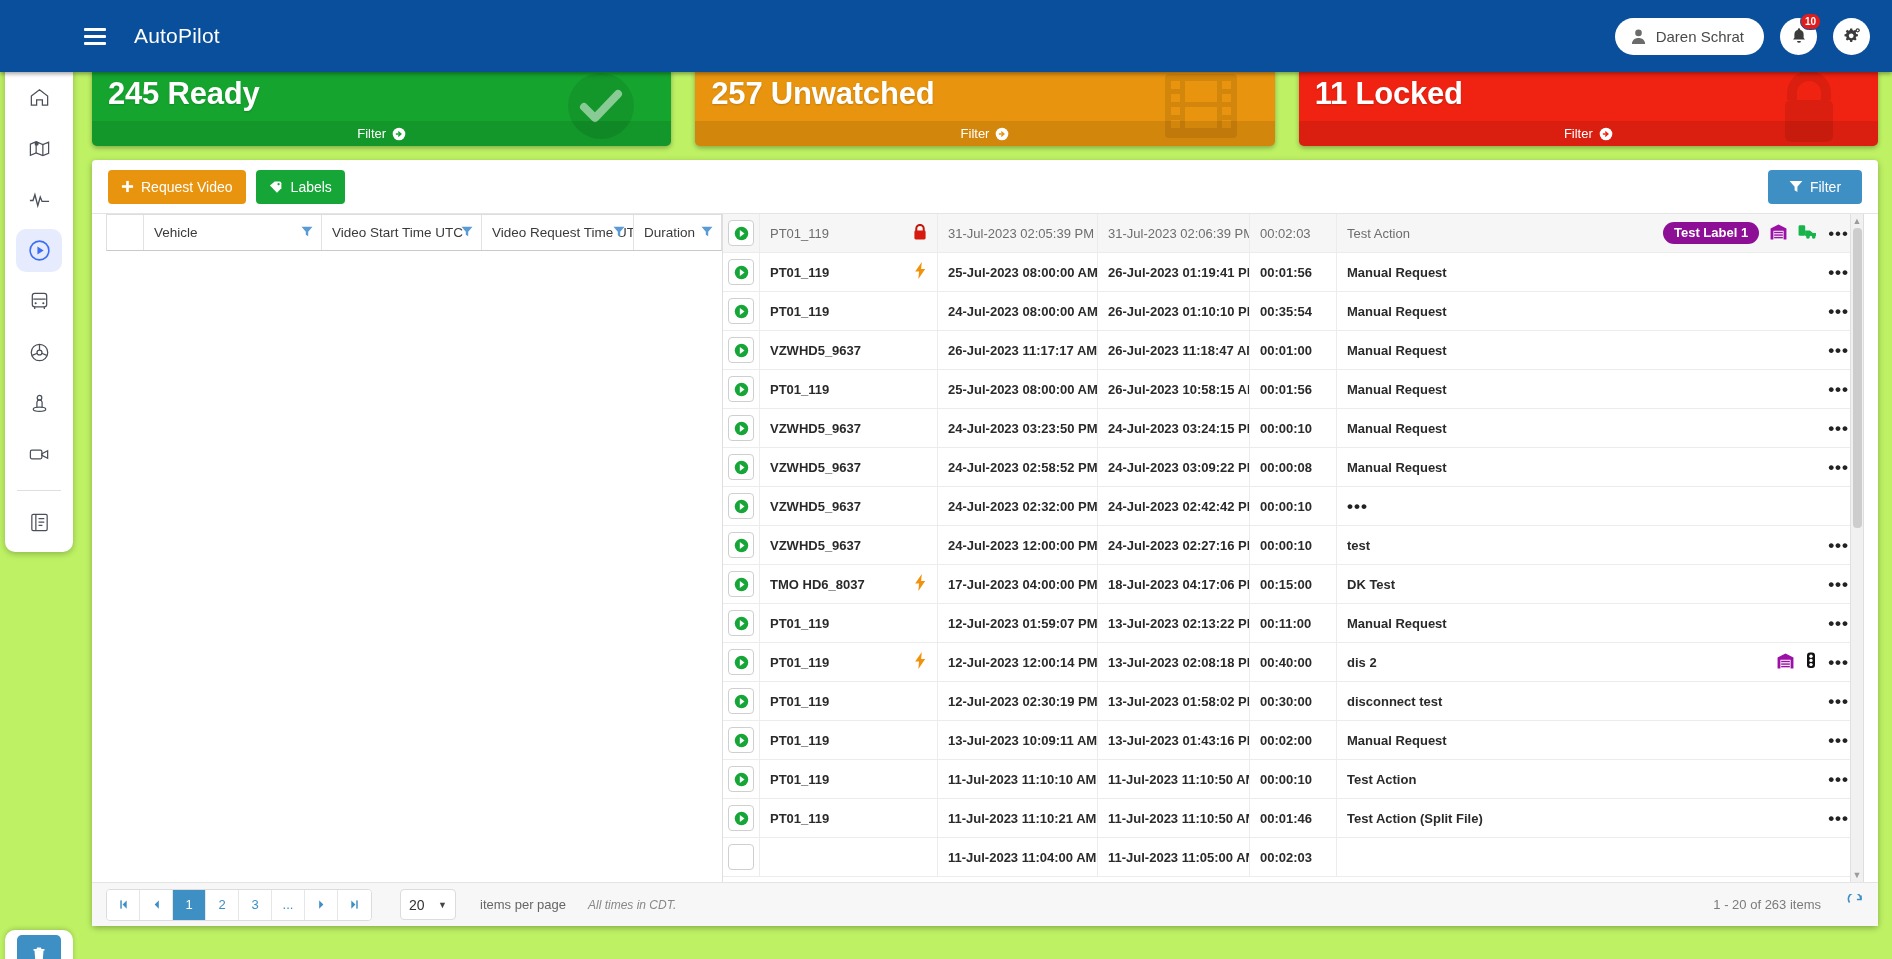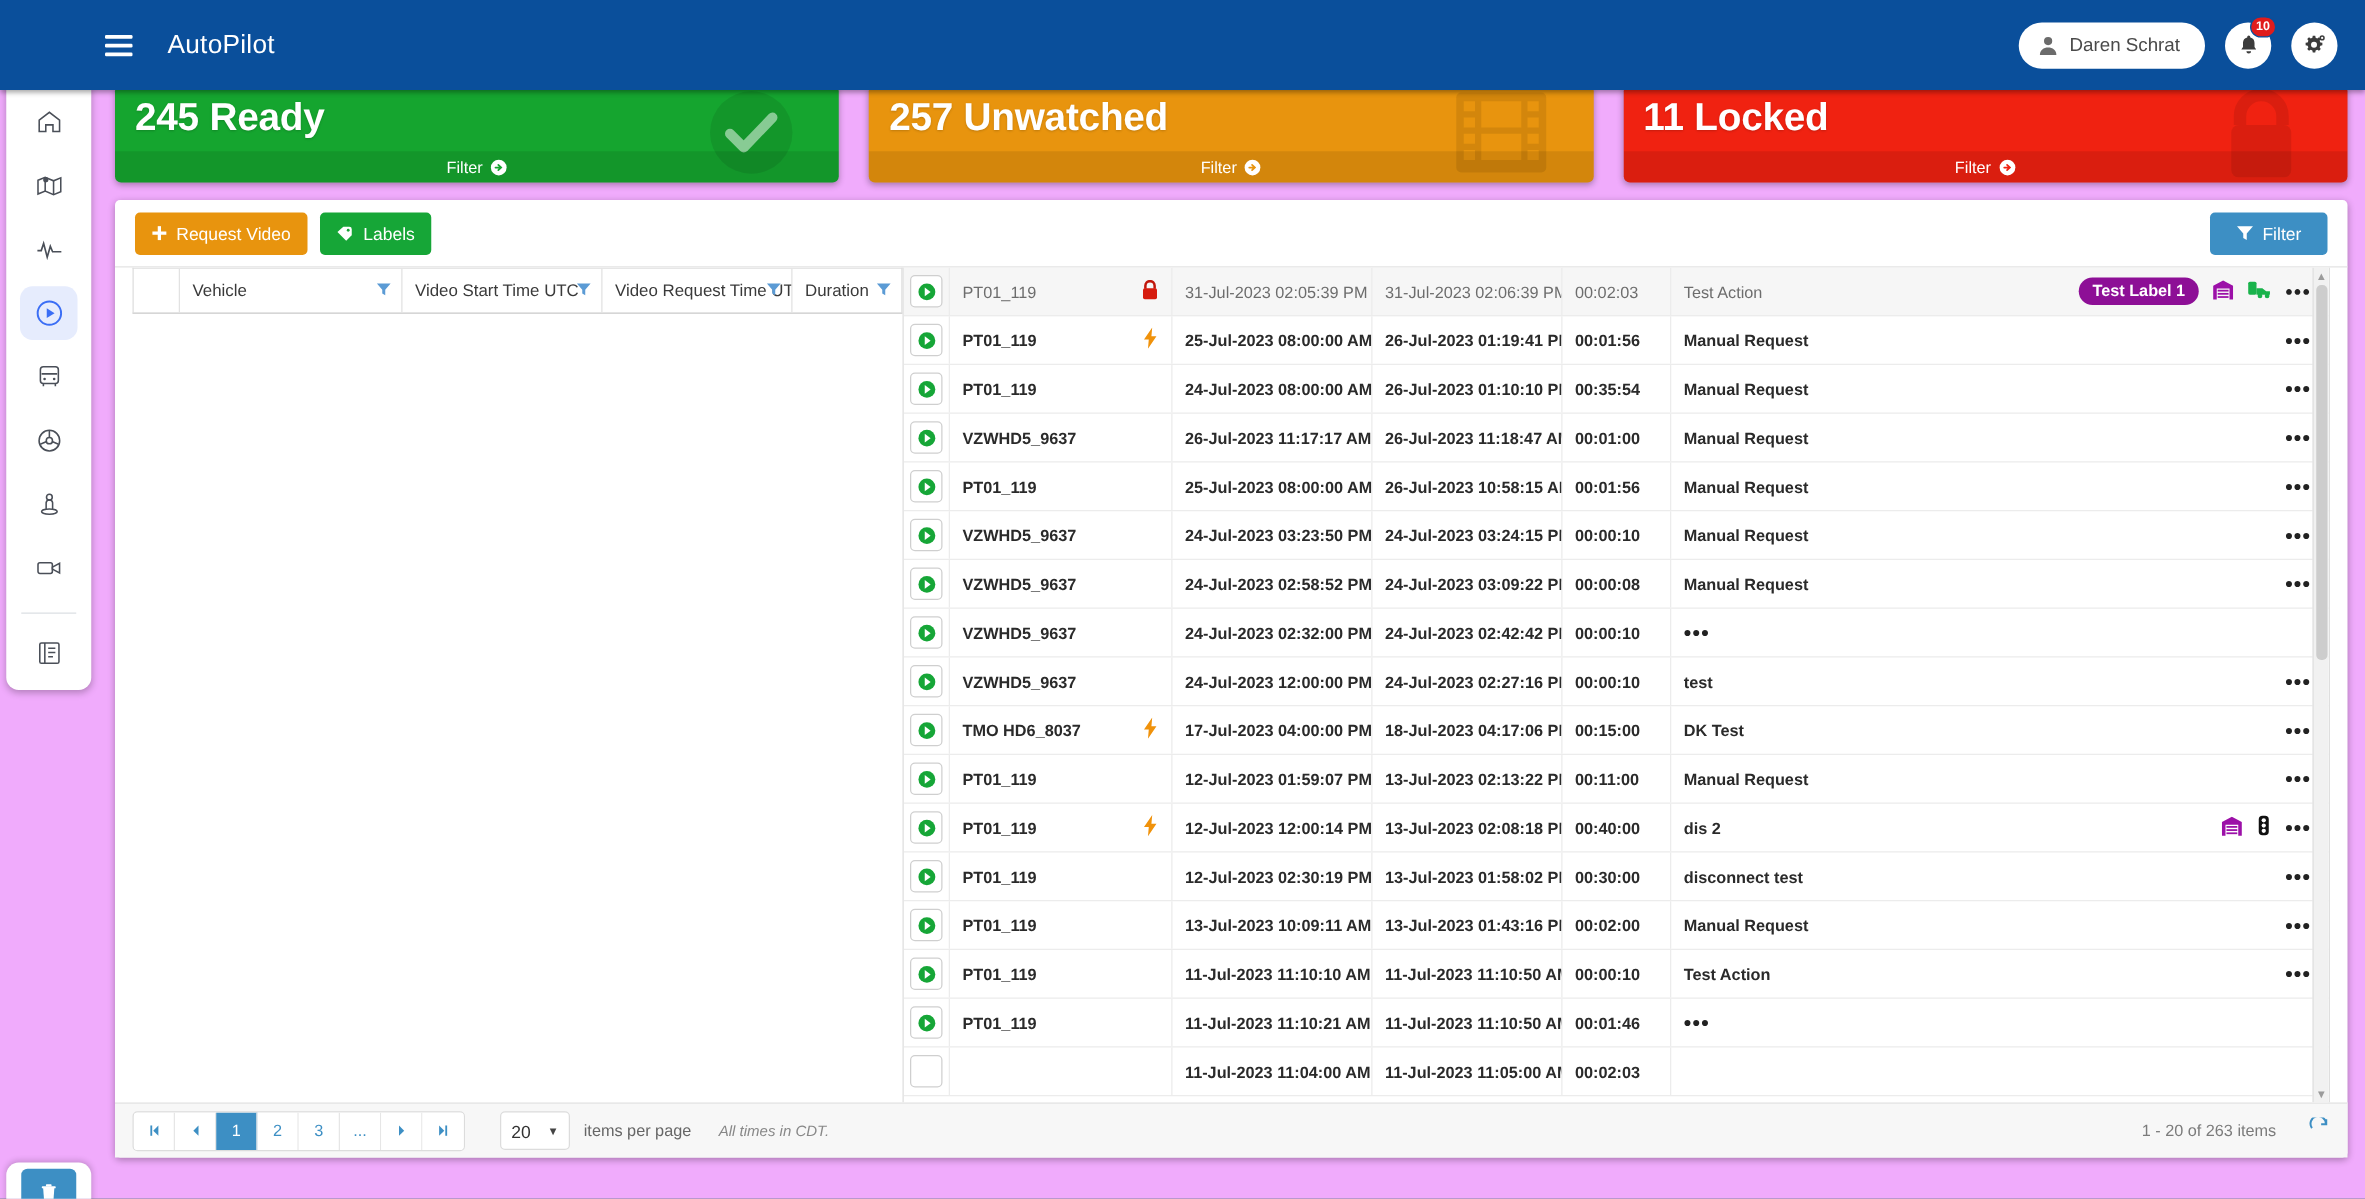--- a/index.html
+++ b/index.html
@@ -2,21 +2,21 @@
 <html><head>
 <meta charset="utf-8">
 <style>
   * { box-sizing: border-box; margin: 0; padding: 0; }
   html, body {
     width: 1892px; height: 959px;
     font-family: "Liberation Sans", sans-serif;
     background: #6b7c8c;
     overflow: hidden;
   }
-  .app { position: relative; width: 1892px; height: 959px; background: #f0abfc; }
+  .app { position: relative; width: 1892px; height: 959px; background: #bef264; }
 
   
   .topbar {
     position: absolute; left: 0; top: 0; width: 1892px; height: 72px;
     background: #0a4f9b; display: flex; align-items: center;
     box-shadow: 0 2px 4px rgba(0,0,0,.35); z-index: 40;
   }
   .hamburger {
     margin-left: 84px; width: 28px; height: 28px; display: flex;
     flex-direction: column; justify-content: center; gap: 4px; cursor: pointer;
@@ -172,21 +172,21 @@
     border-right: 1px solid #e6e6e6; color: #3d8fc4; font-size: 13px; cursor: pointer; background: #fff;
   }
   .pbtn:last-child { border-right: none; }
   .pbtn.sel { background: #3d8fc4; color: #fff; }
   .pbtn.icon { color: #3d8fc4; font-size: 11px; }
   .ppsize {
     margin-left: 28px; height: 31px; min-width: 56px; border: 1px solid #dcdcdc; border-radius: 4px;
     background: #fff; display: flex; align-items: center; justify-content: space-between;
     padding: 0 8px; gap: 10px; font-size: 14px; color: #333; cursor: pointer;
   }
-  .pp-label { margin-left: 11px; font-size: 13px; color: #666; }
+  .pp-label { margin-left: 24px; font-size: 13px; color: #666; }
   .tz-note { margin-left: 22px; font-size: 12px; color: #888; font-style: italic; }
   .pg-right { margin-left: auto; display: flex; align-items: center; gap: 26px; }
   .items-count { font-size: 13px; color: #7b7b7b; }
   .refresh { color: #3d8fc4; cursor: pointer; }
 </style>
 </head>
 <body>
 
 <div class="app">
 
@@ -870,20 +870,21 @@
               <span class="veh-inner">
                 <span class="vname">PT01_119</span>
                 <span></span>
               </span>
             </div>
             <div class="gc c-start bold">11-Jul-2023 11:10:21 AM</div>
             <div class="gc c-req bold">11-Jul-2023 11:10:50 AM</div>
             <div class="gc c-dur bold">00:01:46</div>
             <div class="gc c-memo bold">
               <span class="memo-inner">
+                <span class="mtext">Test Action (Split File)</span>
                 <span class="row-tools">
                   <span class="dots">•••</span>
                 </span>
               </span>
             </div>
           </div>
           <div class="grow">
             <div class="gc c-play">
               <span class="play-btn"></span>
             </div>

